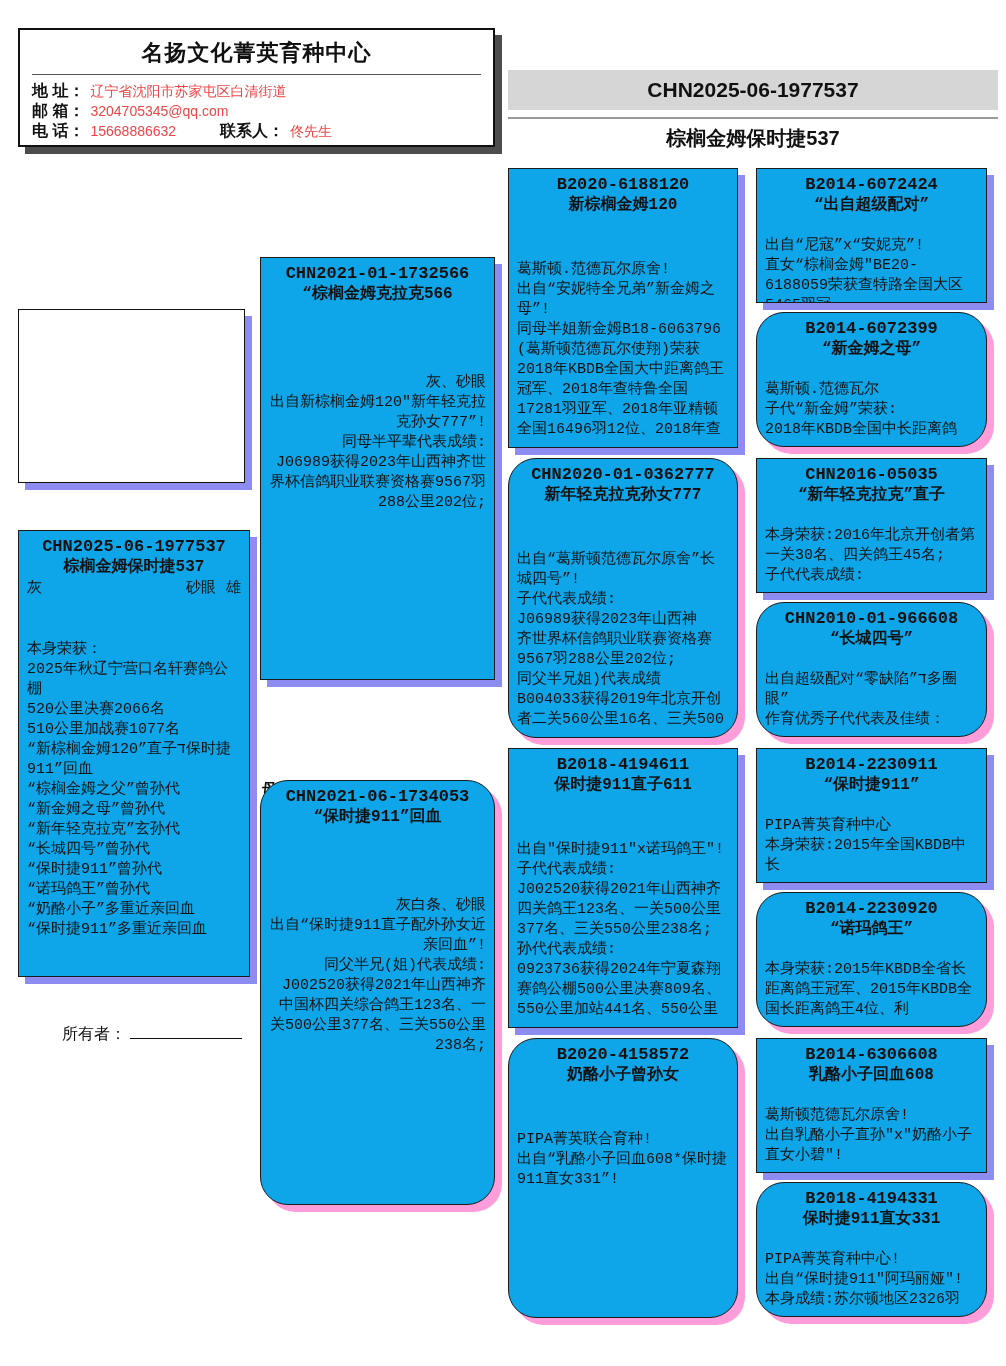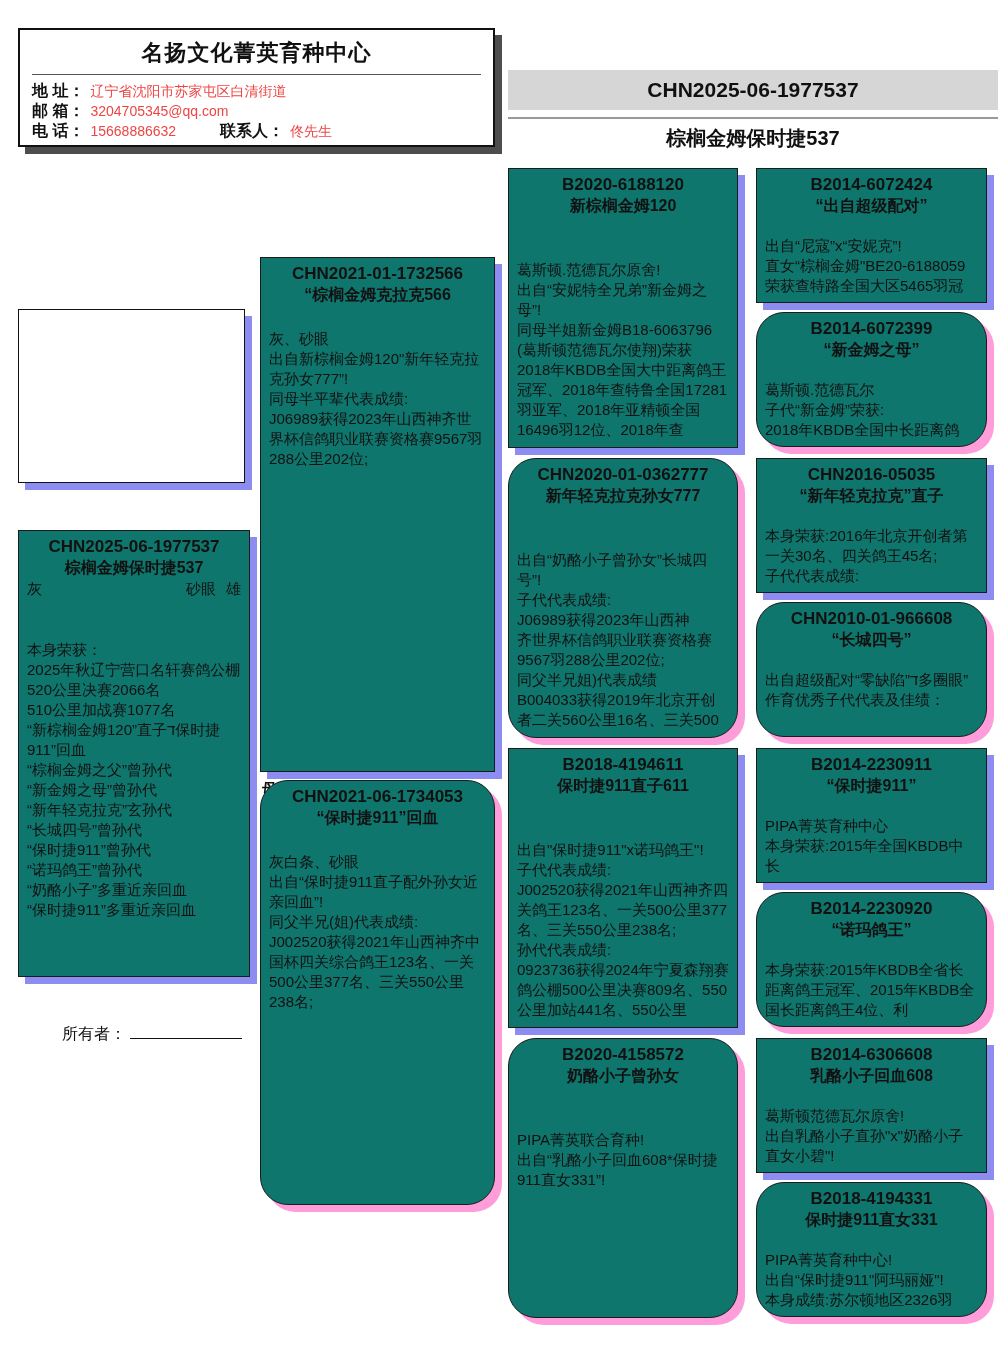--- a/index.html
+++ b/index.html
@@ -26,38 +26,38 @@
   
   .line-label{position:absolute;font-size:15px;font-weight:bold;color:#111;margin-top:32px;}
   .lab-pat{left:262px;top:226px;}
   .lab-mat{left:262px;top:748px;}
 
   
   .photo-box{position:absolute;left:18px;top:309px;width:227px;height:174px;background:#fff;
              border:1px solid #111;box-shadow:7px 7px 0 #8d8df1;box-sizing:border-box;}
 
   
-  .box{position:absolute;background:#0f766e;border:1px solid #1b1b1b;box-sizing:border-box;
-       overflow:hidden;padding:5px 8px;}
+  .box{position:absolute;background:#0ea5e9;border:1px solid #1b1b1b;box-sizing:border-box;
+       overflow:hidden;padding:5px 8px;font-family:Liberation Mono, monospace;}
   .m{box-shadow:7px 7px 0 #8d8df1;}
   .f{box-shadow:7px 7px 0 #ff9ddb;border-radius:28px;}
   .ring{text-align:center;font-size:17px;font-weight:bold;line-height:21px;white-space:nowrap;}
   .bname{text-align:center;font-size:16px;font-weight:bold;line-height:21px;white-space:nowrap;}
   .body{font-size:15px;line-height:20px;text-align:left;}
   .bline{min-height:20px;}
 
   .main-box{left:18px;top:530px;width:232px;height:447px;}
   .main-box .body{margin-top:40px;}
   .sexrow{display:flex;justify-content:space-between;font-size:15px;line-height:22px;}
   .sexrow .eye{margin-right:10px;}
 
   .parent{left:260px;width:235px;}
-  .father-box{top:257px;height:515px;}
+  .father-box{top:257px;height:423px;}
   .mother-box{top:780px;height:425px;}
-  .parent .body{margin-top:24px;}
+  .parent .body{margin-top:68px;text-align:right;}
 
   .gp{left:508px;width:230px;height:280px;}
   .gp .body{margin-top:44px;}
 
   .ggp{left:756px;width:231px;height:135px;}
   .ggp .body{margin-top:20px;}
 
   
   .owner{position:absolute;left:62px;top:1022px;font-size:16px;line-height:24px;}
   .owner-blank{display:inline-block;width:112px;height:16px;border-bottom:1px solid #111;margin-left:4px;}
@@ -148,21 +148,21 @@
         <div class="bline">出自“安妮特全兄弟”新金姆之母”!</div>
         <div class="bline">同母半姐新金姆B18-6063796</div>
         <div class="bline">(葛斯顿范德瓦尔使翔)荣获</div>
         <div class="bline">2018年KBDB全国大中距离鸽王冠军、2018年查特鲁全国17281羽亚军、2018年亚精顿全国16496羽12位、2018年查</div>
       </div>
   </div>
   <div class="box gp f" style="top:458px">
     <div class="ring">CHN2020-01-0362777</div>
     <div class="bname">新年轻克拉克孙女777</div>
     <div class="body">
-        <div class="bline">出自“奶酪小子曾孙女”长城四号”!</div>
+        <div class="bline">出自“葛斯顿范德瓦尔原舍”长城四号”!</div>
         <div class="bline">子代代表成绩:</div>
         <div class="bline">J06989获得2023年山西神</div>
         <div class="bline">齐世界杯信鸽职业联赛资格赛9567羽288公里202位;</div>
         <div class="bline">同父半兄姐)代表成绩</div>
         <div class="bline">B004033获得2019年北京开创者二关560公里16名、三关500</div>
       </div>
   </div>
   <div class="box gp m" style="top:748px">
     <div class="ring">B2018-4194611</div>
     <div class="bname">保时捷911直子611</div>

